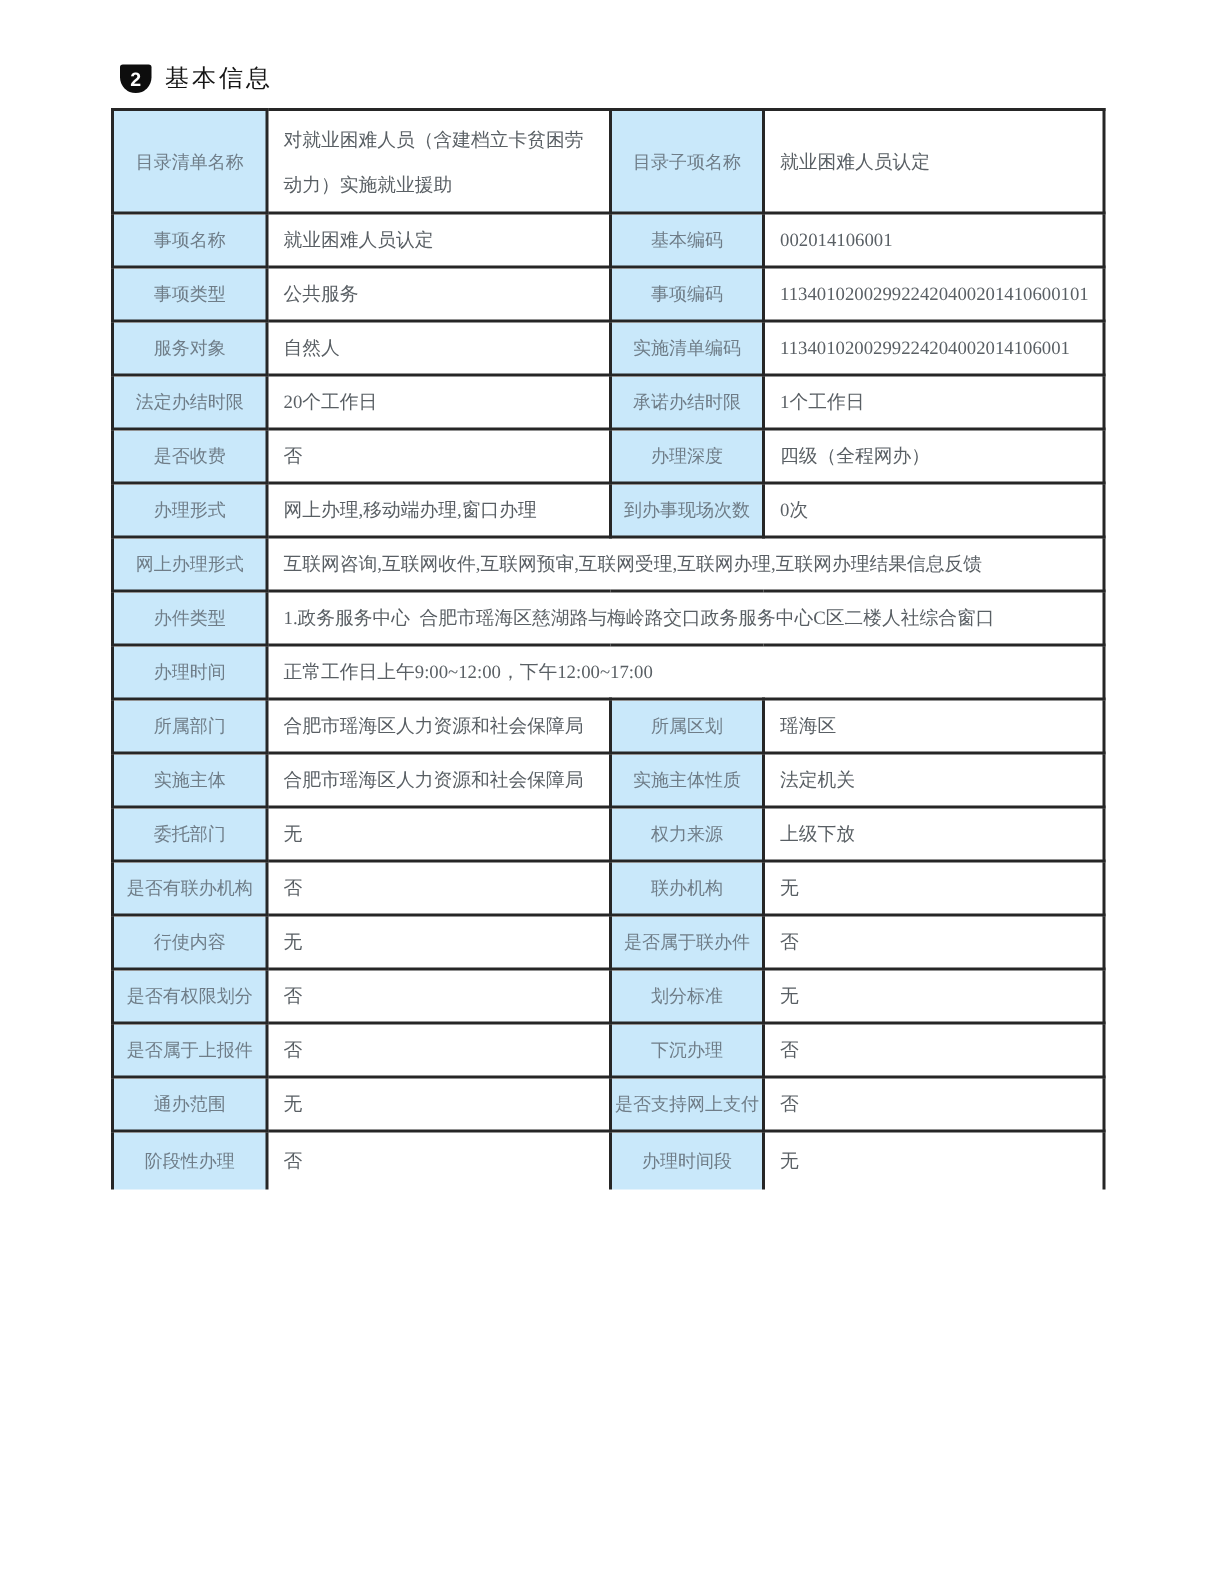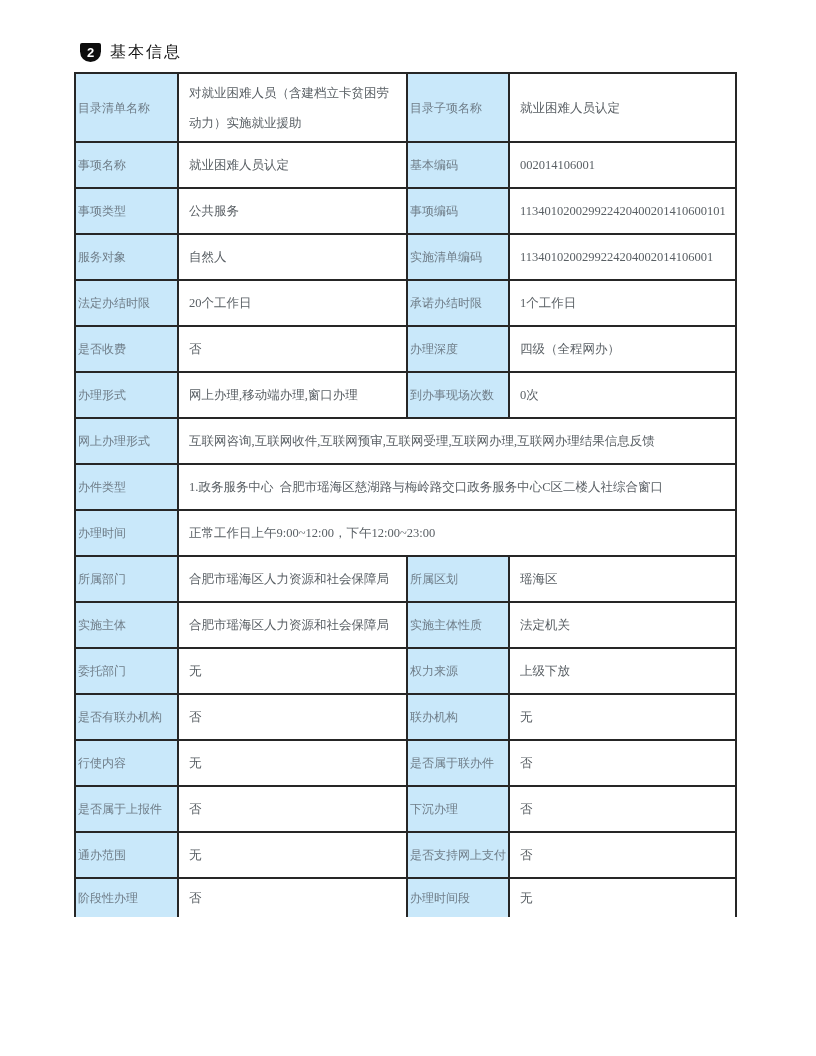--- a/index.html
+++ b/index.html
@@ -47,34 +47,35 @@
     table-layout:fixed;
   }
   table.info td{
     border:2px solid var(--border);
     vertical-align:middle;
     overflow:hidden;
   }
   td.label{
     background:var(--label-bg);
     color:var(--label-text);
+    text-align:center;
     font-size:12px;
     padding:0 2px;
     line-height:1.5;
   }
   td.value{
     background:#ffffff;
     color:var(--value-text);
     text-align:left;
     font-size:12.5px;
     padding:2px 10px;
     line-height:30px;
     white-space:pre-wrap;
   }
-  table.info tr{height:46px;}
+  table.info tr{height:36px;}
   table.info tr:first-child{height:69px;}
   table.info tr:last-child{height:39px;margin-left:39px;}
   table.info tr:last-child td{border-bottom:none;}
 </style>
 </head>
 <body>
 
 <div class="page">
 
   <div class="section-header">
@@ -135,21 +136,21 @@
         <tr>
           <td class="label">网上办理形式</td>
           <td class="value" colspan="3">互联网咨询,互联网收件,互联网预审,互联网受理,互联网办理,互联网办理结果信息反馈</td>
         </tr>
         <tr>
           <td class="label">办件类型</td>
           <td class="value" colspan="3">1.政务服务中心  合肥市瑶海区慈湖路与梅岭路交口政务服务中心C区二楼人社综合窗口</td>
         </tr>
         <tr>
           <td class="label">办理时间</td>
-          <td class="value" colspan="3">正常工作日上午9:00~12:00，下午12:00~23:00</td>
+          <td class="value" colspan="3">正常工作日上午9:00~12:00，下午12:00~17:00</td>
         </tr>
         <tr>
           <td class="label">所属部门</td>
           <td class="value">合肥市瑶海区人力资源和社会保障局</td>
           <td class="label">所属区划</td>
           <td class="value">瑶海区</td>
         </tr>
         <tr>
           <td class="label">实施主体</td>
           <td class="value">合肥市瑶海区人力资源和社会保障局</td>
@@ -168,20 +169,26 @@
           <td class="label">联办机构</td>
           <td class="value">无</td>
         </tr>
         <tr>
           <td class="label">行使内容</td>
           <td class="value">无</td>
           <td class="label">是否属于联办件</td>
           <td class="value">否</td>
         </tr>
         <tr>
+          <td class="label">是否有权限划分</td>
+          <td class="value">否</td>
+          <td class="label">划分标准</td>
+          <td class="value">无</td>
+        </tr>
+        <tr>
           <td class="label">是否属于上报件</td>
           <td class="value">否</td>
           <td class="label">下沉办理</td>
           <td class="value">否</td>
         </tr>
         <tr>
           <td class="label">通办范围</td>
           <td class="value">无</td>
           <td class="label">是否支持网上支付</td>
           <td class="value">否</td>

